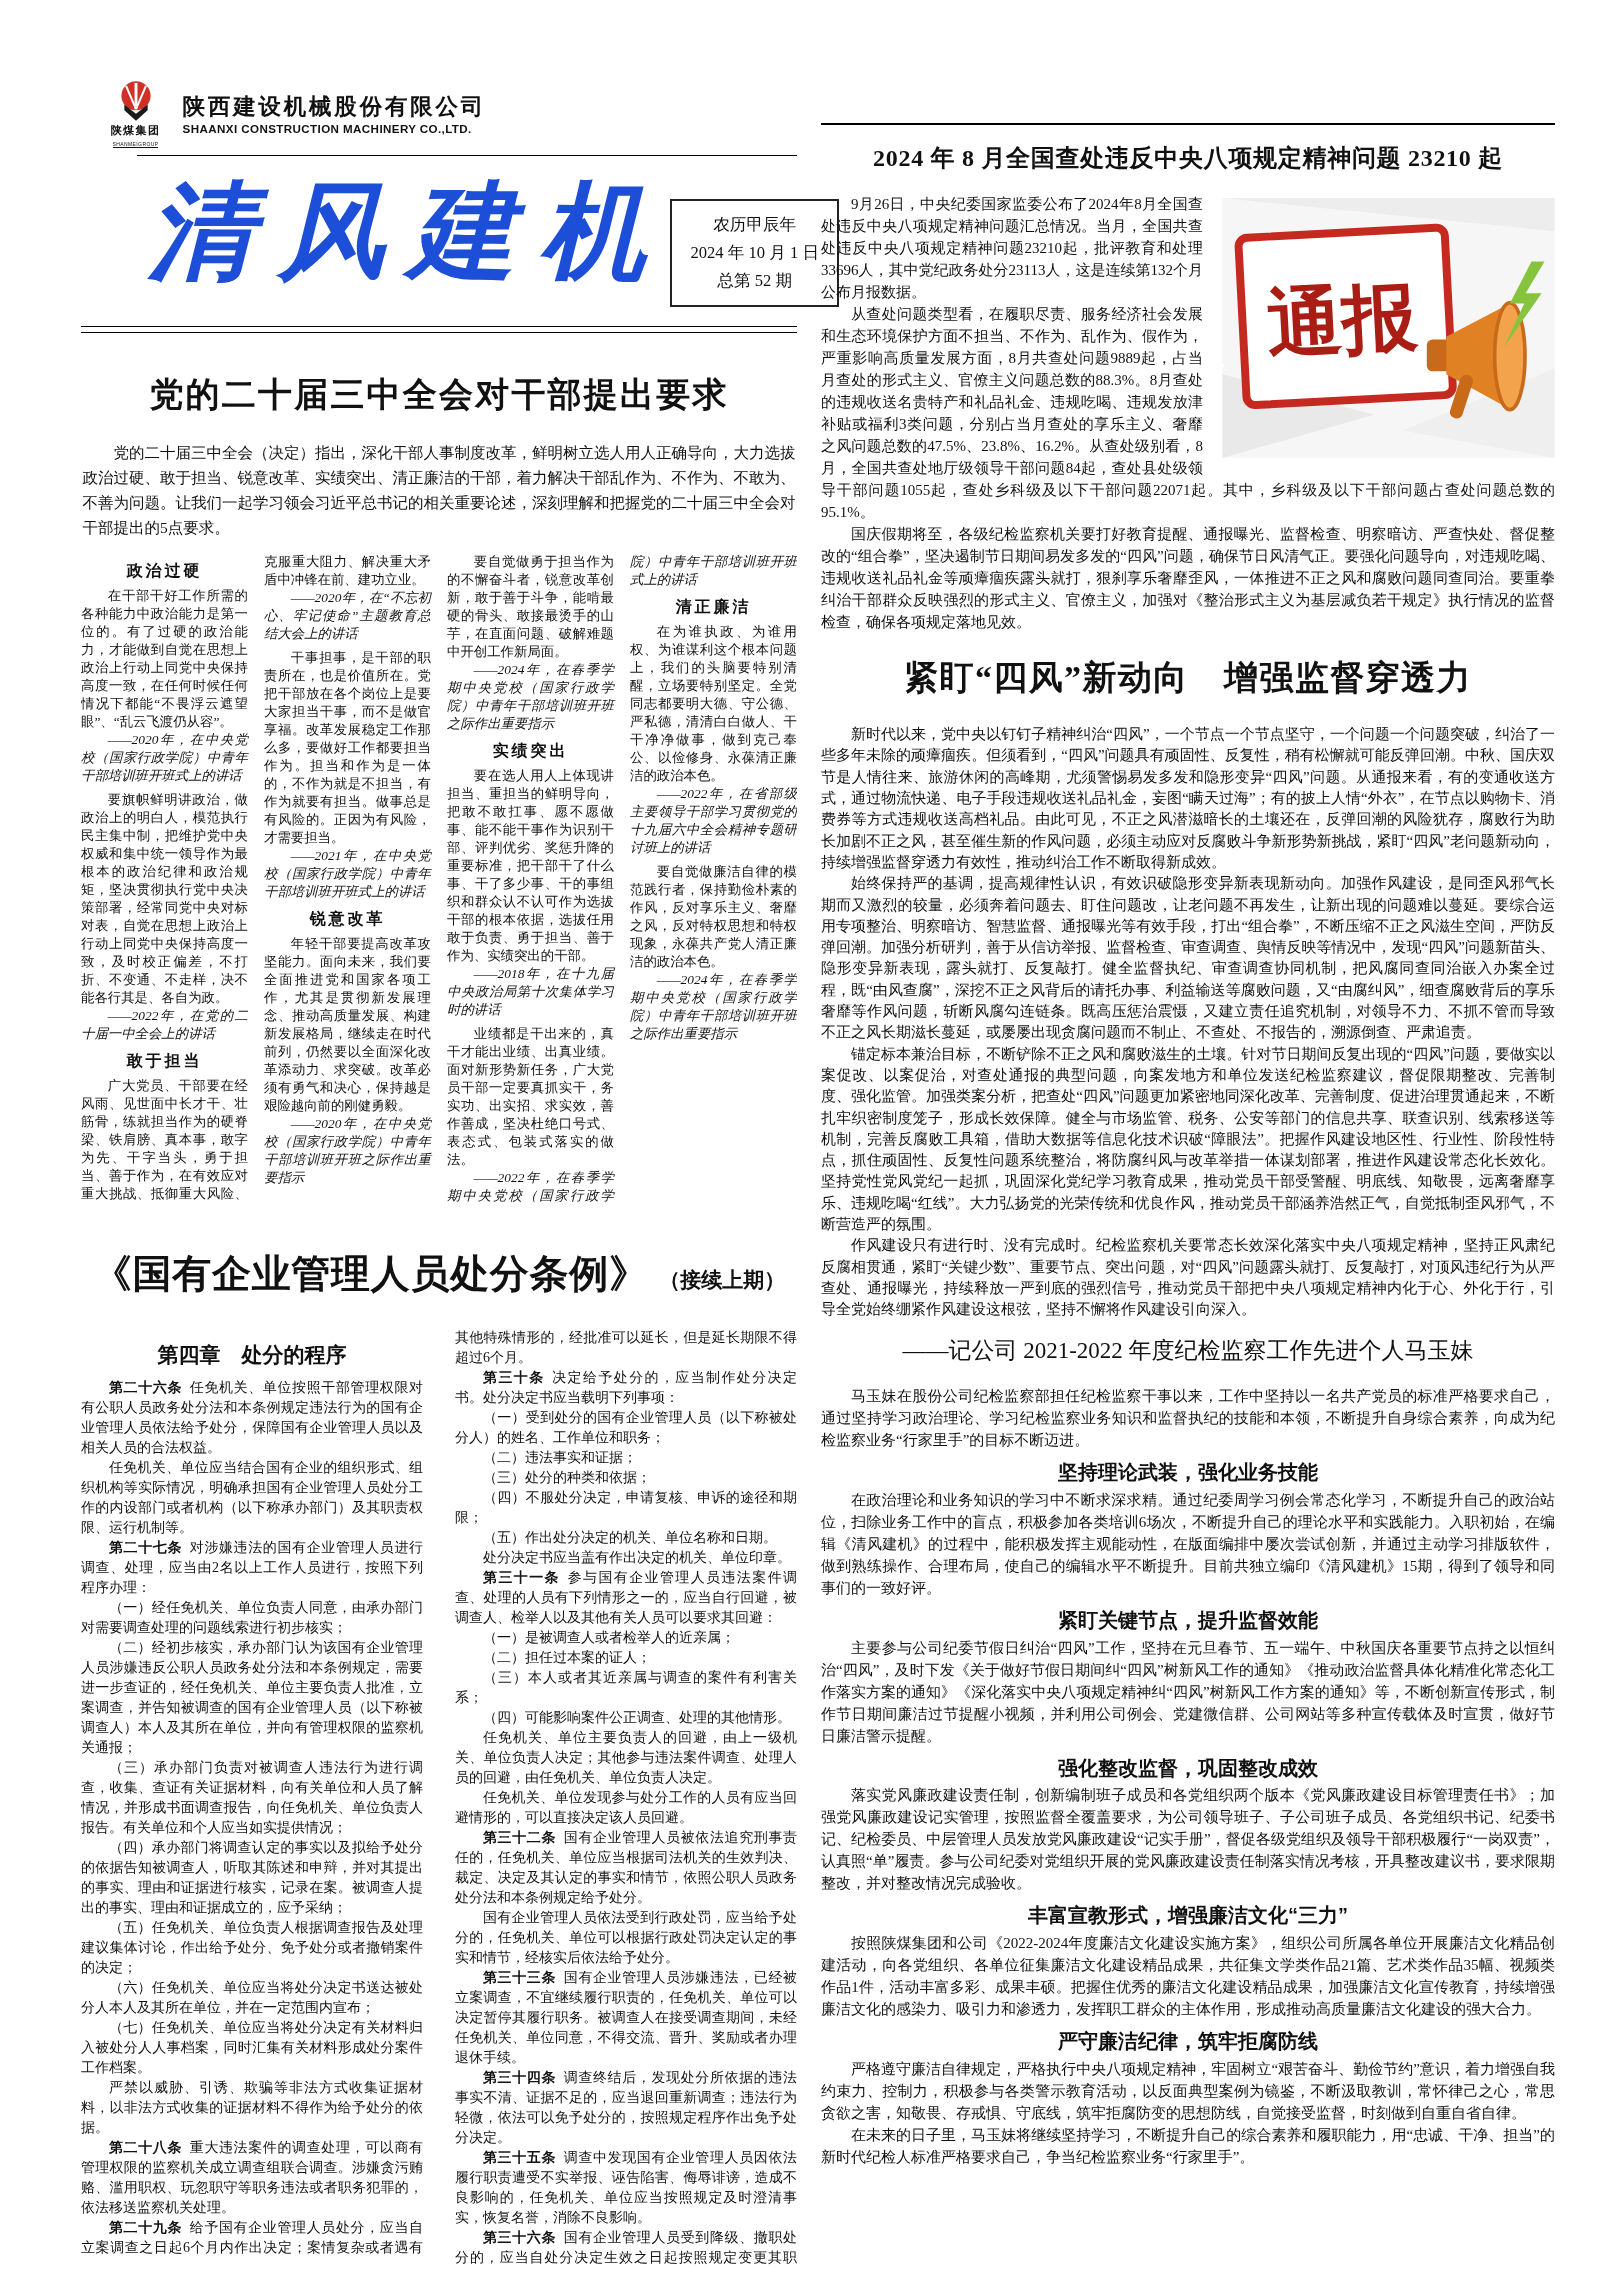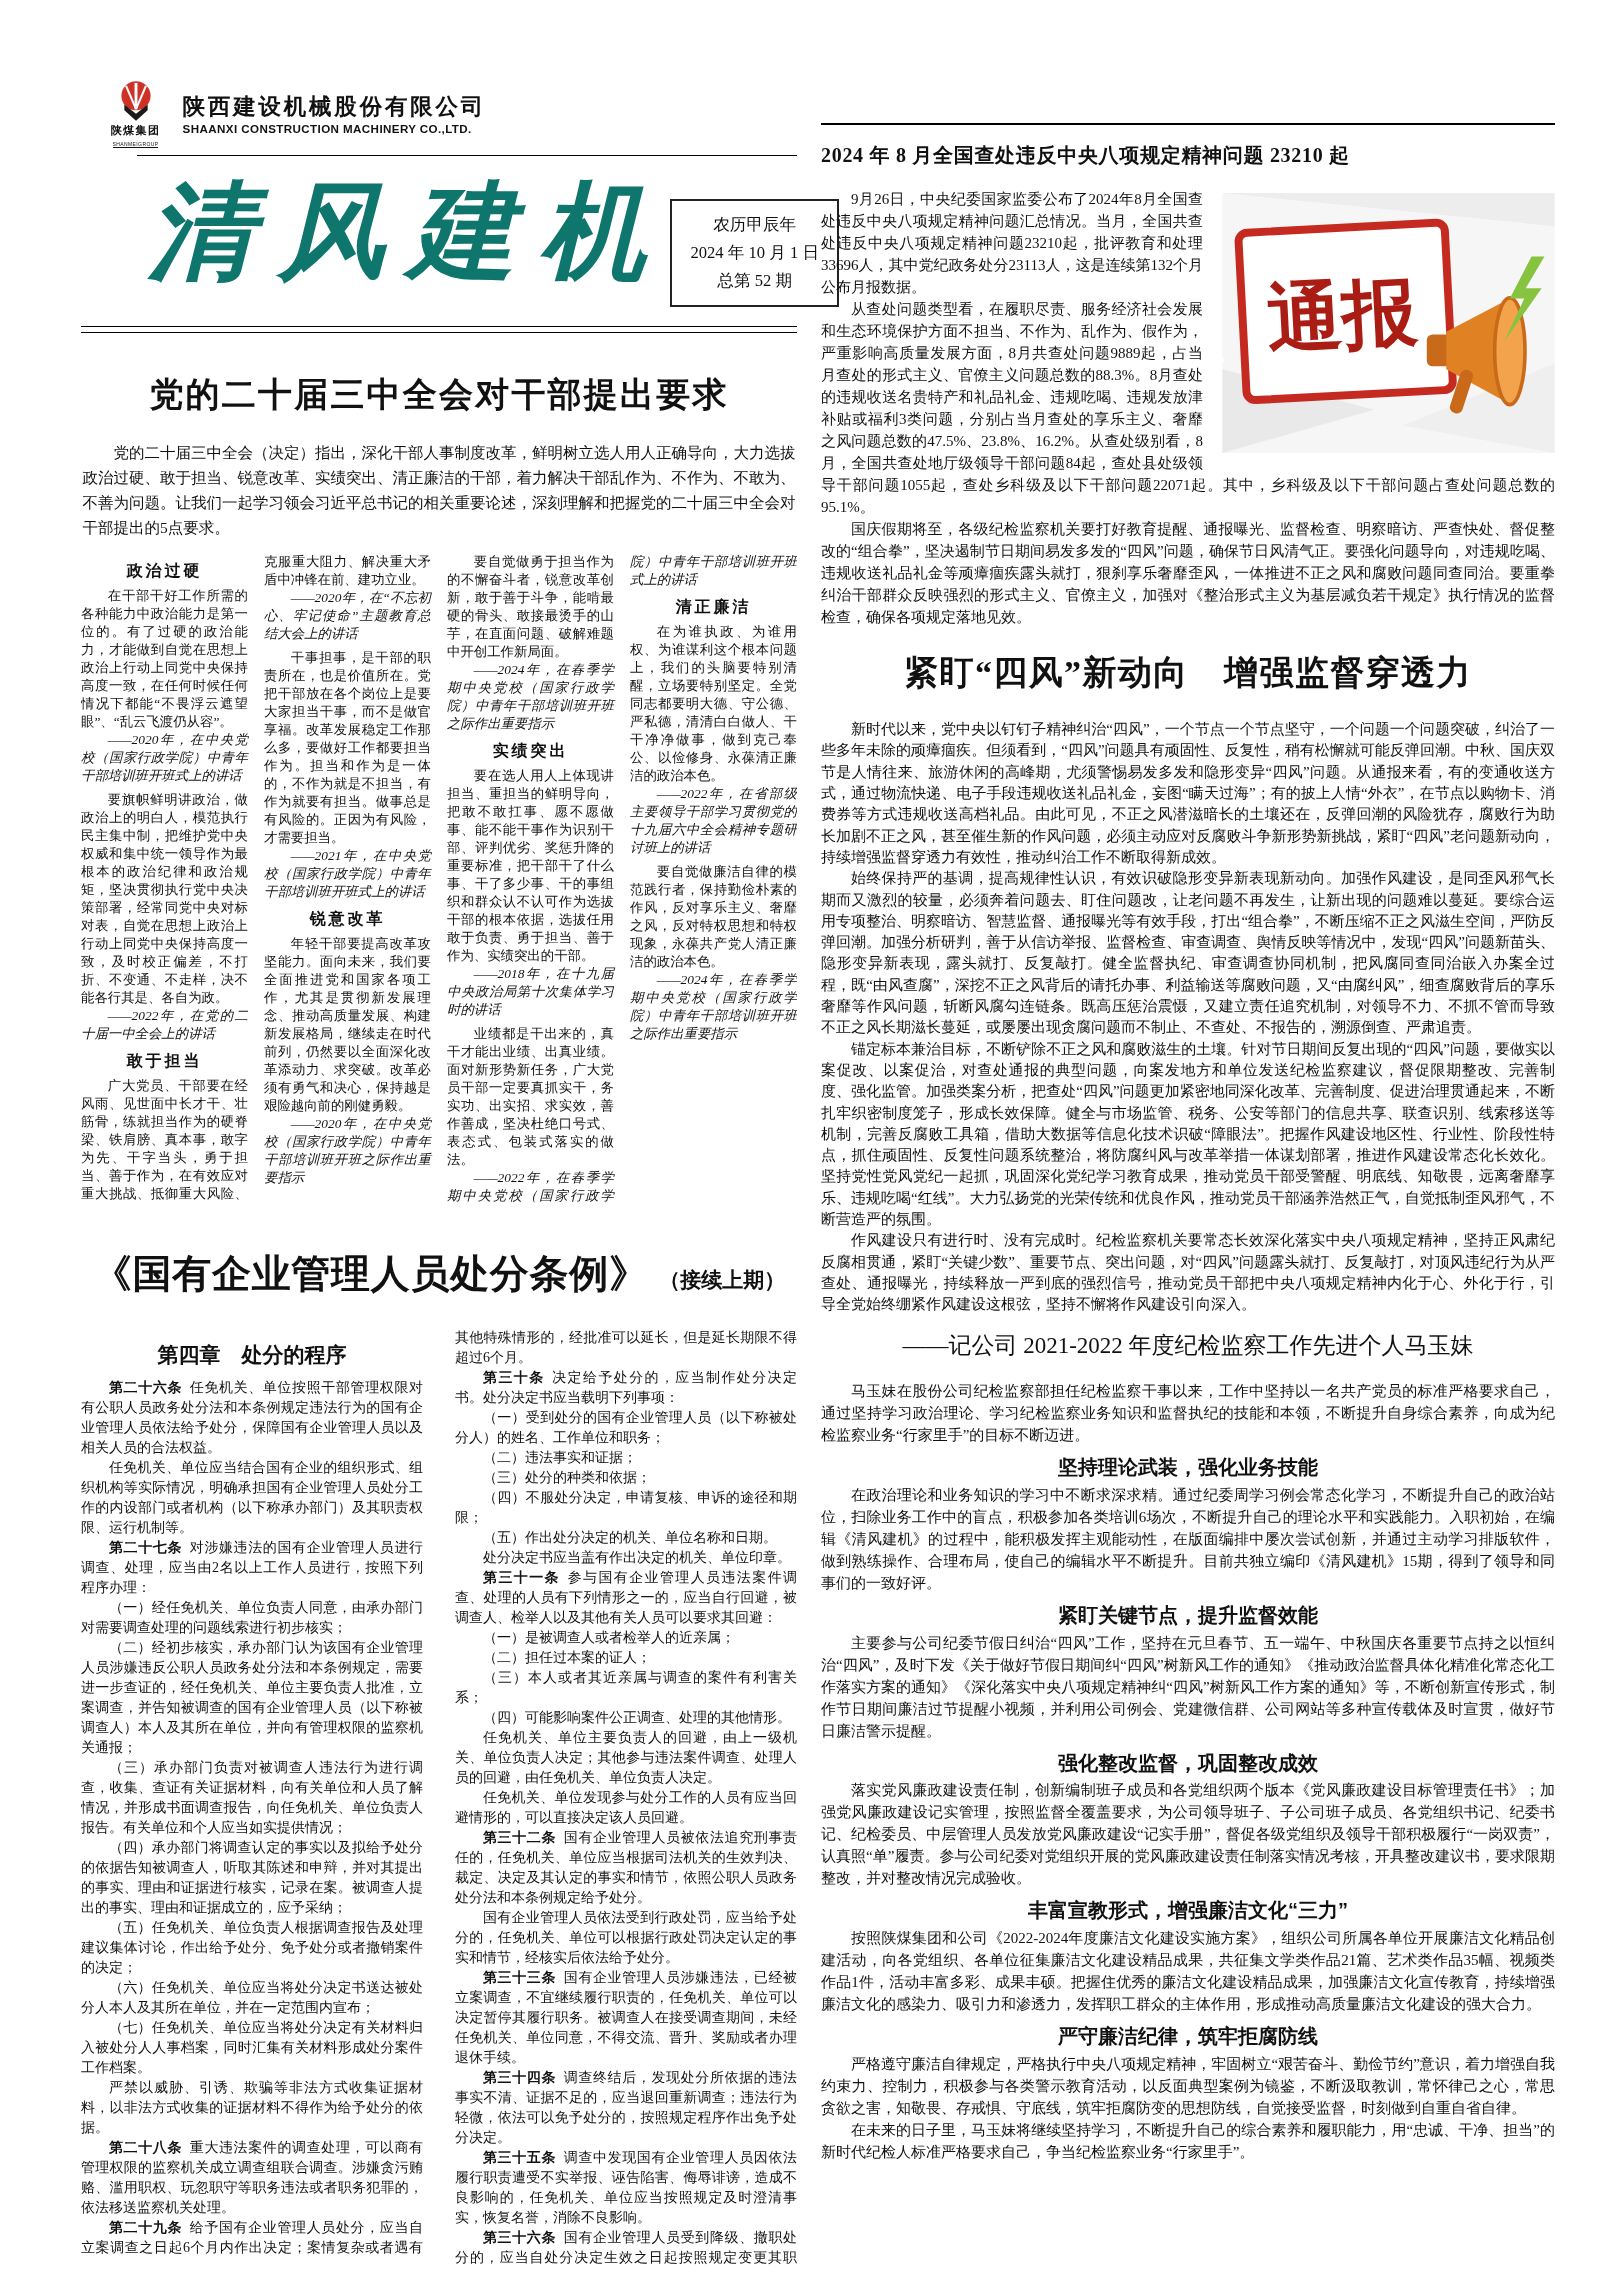--- a/index.html
+++ b/index.html
@@ -11,21 +11,21 @@
   
   .brand{margin-top:80px;display:flex;align-items:center;gap:11.6px;padding-left:19px;}
   .brand-logo{width:71px;flex:0 0 auto;text-align:center;}
   .brand-logo .grp-cn{font-family:"Liberation Sans","DejaVu Sans",sans-serif;font-weight:bold;font-size:11px;letter-spacing:1.4px;line-height:11px;}
   .brand-logo .grp-en{font-family:"Liberation Sans","DejaVu Sans",sans-serif;font-size:5px;letter-spacing:0.4px;border-bottom:1.1px solid #111;display:inline-block;}
   .brand-names .cn{font-family:"Liberation Sans","DejaVu Sans",sans-serif;font-weight:bold;font-size:22.4px;letter-spacing:2.9px;line-height:26px;}
   .brand-names .en{font-family:"Liberation Sans","DejaVu Sans",sans-serif;font-weight:bold;font-size:11.6px;letter-spacing:0.4px;margin-top:2.9px;}
   .brand-rule{border-top:1.8px solid #000;margin:5.8px 0 0 56px;}
   
   .masthead-row{display:flex;justify-content:space-between;align-items:flex-start;padding:19px 23px 0 67px;}
-  .paper-name{color:#0f766e;font-weight:bold;font-style:italic;font-size:106px;letter-spacing:24.6px;line-height:116px;white-space:nowrap;}
+  .paper-name{color:#1d4ed8;font-weight:bold;font-style:italic;font-size:106px;letter-spacing:24.6px;line-height:116px;white-space:nowrap;}
   .issue-box{border:2.2px solid #222;width:153px;padding:10px 5.8px;text-align:center;
              font-size:16.6px;line-height:28px;margin-top:24.6px;flex:0 0 auto;}
   .double-rule{margin-top:19px;height:4.3px;border-top:1.4px solid #000;border-bottom:1.4px solid #000;}
   
   .a-title{margin-top:39px;text-align:center;font-weight:bold;font-size:34px;letter-spacing:2.2px;}
   .a-intro{margin:22px 1.4px 0;font-size:15.5px;line-height:25px;text-align:justify;text-indent:2em;}
   .cols4{margin-top:13px;height:655px;column-count:4;column-gap:16px;column-fill:auto;overflow:hidden;
          font-size:13.4px;line-height:18px;text-align:justify;}
   .cols4 .subhead{text-align:center;font-weight:bold;font-size:16px;letter-spacing:2.9px;margin:8.7px 0 7.2px;break-after:avoid;}
   .cols4 p{margin:0;text-indent:2em;}
@@ -34,21 +34,21 @@
   .d-title{margin-top:39px;text-align:center;font-weight:bold;font-size:39px;letter-spacing:0.7px;}
   .d-title .note{font-size:21px;font-weight:bold;letter-spacing:0;}
   .cols2{margin-top:24.6px;height:962px;column-count:2;column-gap:32px;column-fill:auto;overflow:hidden;
          font-size:14px;line-height:20px;text-align:justify;}
   .d-chapter{font-family:"Liberation Sans","DejaVu Sans",sans-serif;font-weight:bold;font-size:21px;
              text-align:center;margin:17px 0 13px;break-after:avoid;}
   .cols2 p{margin:0;text-indent:2em;}
   .cols2 b{padding-right:.55em;}
   
   .r-rule{margin-top:123px;border-top:2.9px solid #000;}
-  .b-title{margin-top:17.4px;text-align:left;font-weight:bold;font-size:20px;letter-spacing:0.7px;}
+  .b-title{margin-top:17.4px;text-align:center;font-weight:bold;font-size:24px;letter-spacing:0.7px;}
   .b-body{margin-top:19px;font-size:15px;line-height:22px;text-align:justify;}
   .b-body p{margin:0;text-indent:2em;}
   .notice-figure{float:right;width:333px;height:260px;margin:4.3px 0 8.7px 19px;}
   .c-title{margin-top:22px;text-align:center;font-weight:bold;font-size:34px;letter-spacing:1.4px;}
   .c-body{margin-top:17.4px;font-size:15px;line-height:21.3px;text-align:justify;}
   .c-body p{margin:0;text-indent:2em;}
   .e-title{margin-top:33px;text-align:center;font-weight:bold;font-size:33px;letter-spacing:1.4px;}
   .e-subtitle{margin-top:14.5px;text-align:center;font-size:23px;}
   .e-body{margin-top:19px;font-size:15px;line-height:22px;text-align:justify;}
   .e-body p{margin:0;text-indent:2em;}

